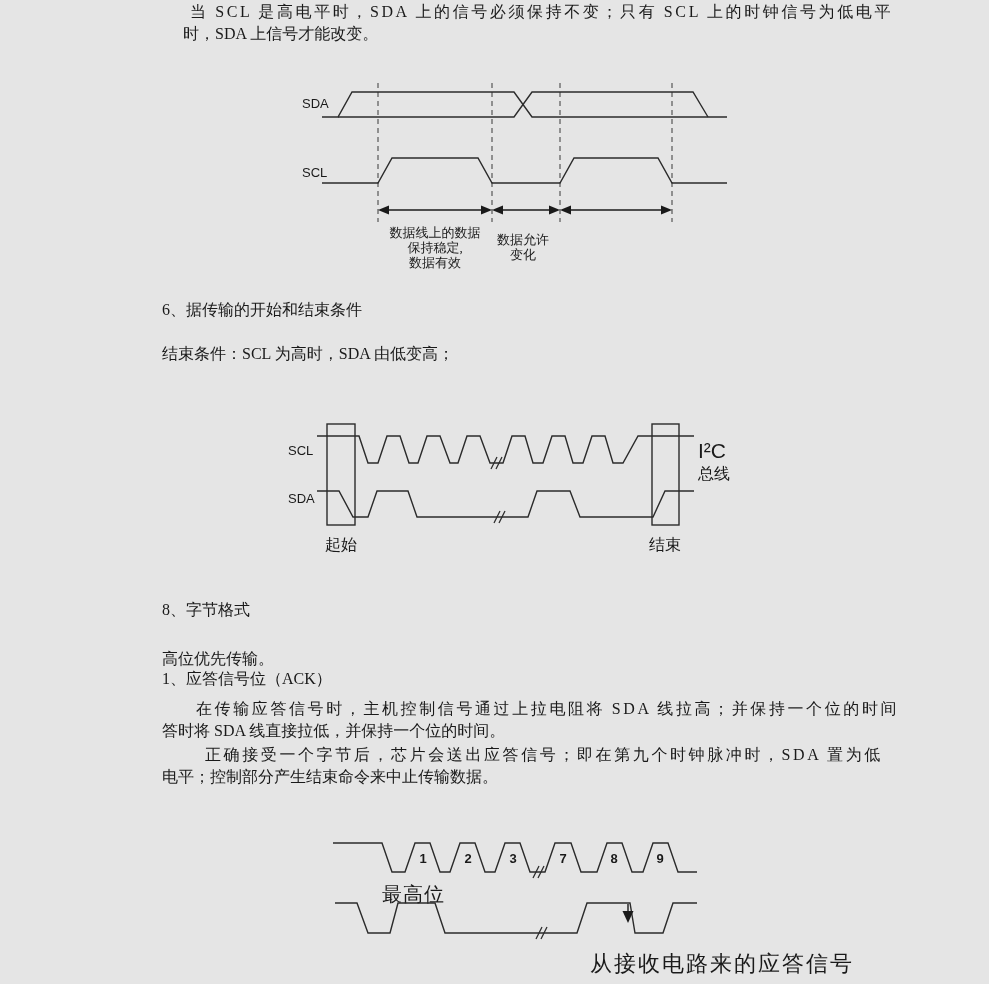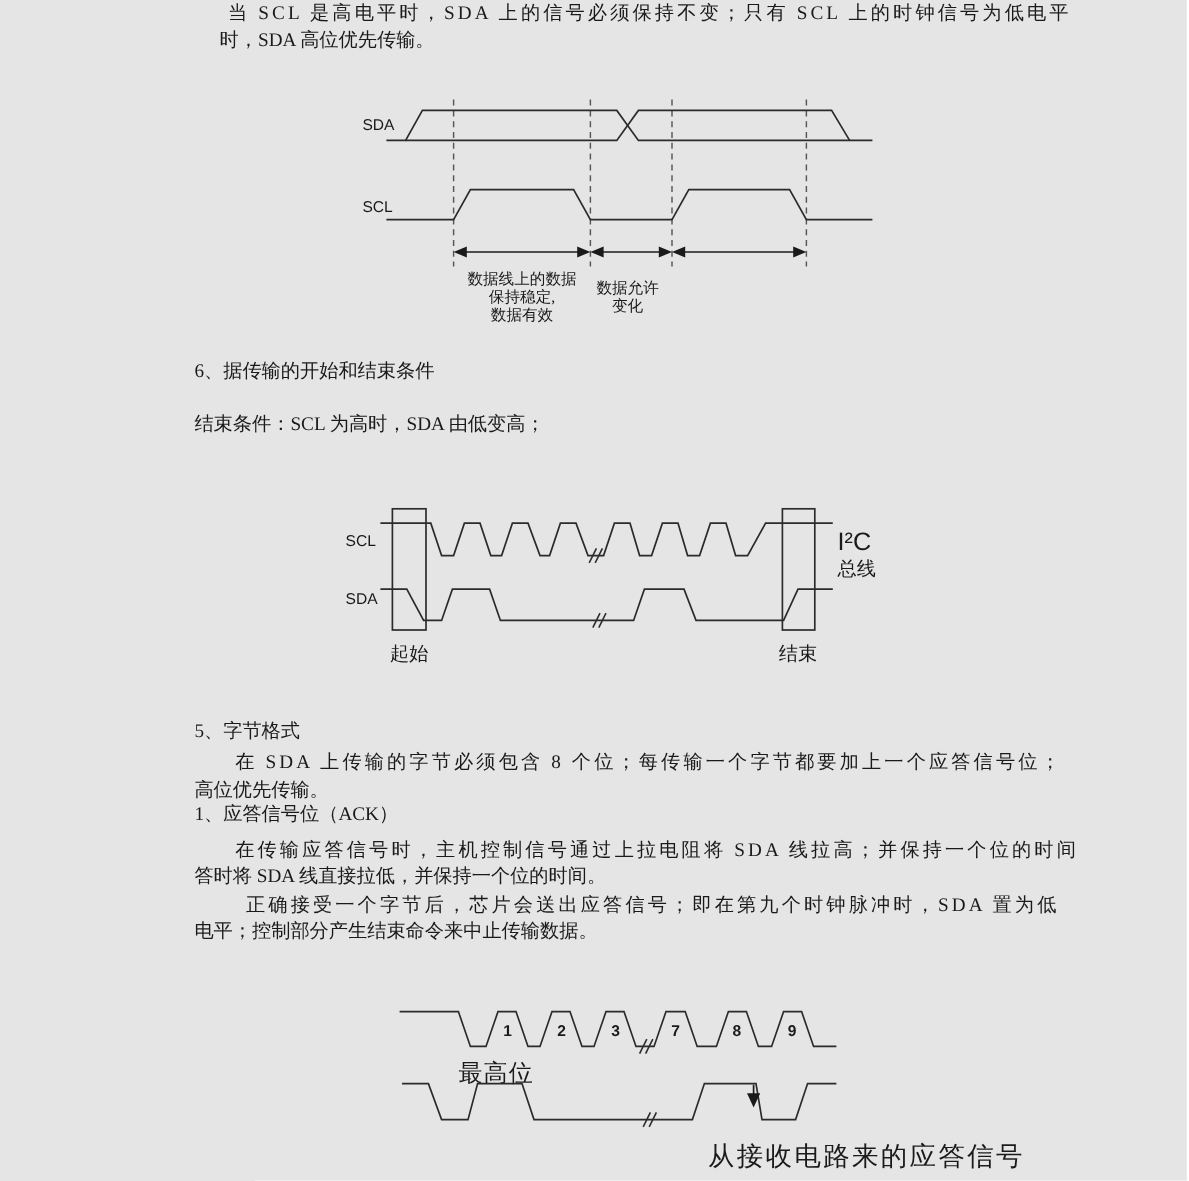--- a/index.html
+++ b/index.html
@@ -21,21 +21,21 @@
   .cjk20{font-family:"Liberation Serif","DejaVu Serif",serif;font-size:20px;fill:#1a1a1a;letter-spacing:1px;}
   .cjk22{font-family:"Liberation Serif","DejaVu Serif",serif;font-size:22px;fill:#1a1a1a;letter-spacing:2px;}
   .i2c{font-family:"Liberation Sans","DejaVu Sans",sans-serif;font-size:21px;fill:#1a1a1a;}
 </style>
 </head>
 <body>
 
 <div id="page">
 
   <div class="tl just" style="left:190px;top:2px">当 SCL 是高电平时，SDA 上的信号必须保持不变；只有 SCL 上的时钟信号为低电平</div>
-  <div class="tl" style="left:183px;top:24px">时，SDA 高位优先传输。</div>
+  <div class="tl" style="left:183px;top:24px">时，SDA 上信号才能改变。</div>
 
   <svg style="left:290px;top:80px" width="450" height="195" viewBox="0 0 450 195">
     <g>
       <line class="dash" x1="88" y1="3" x2="88" y2="142"></line>
       <line class="dash" x1="202" y1="3" x2="202" y2="142"></line>
       <line class="dash" x1="270" y1="3" x2="270" y2="142"></line>
       <line class="dash" x1="382" y1="3" x2="382" y2="142"></line>
     </g>
     <path class="wave" d="M32,37 H48 L62,12 H224 L242,37 H437"></path>
     <path class="wave" d="M48,37 H224 L242,12 H403 L418,37"></path>
@@ -77,22 +77,21 @@
     <rect class="box" x="42" y="6" width="28" height="101"></rect>
     <rect class="box" x="367" y="6" width="27" height="101"></rect>
     <text class="siglabel" x="3" y="37">SCL</text>
     <text class="siglabel" x="3" y="85">SDA</text>
     <text class="cjk16" x="56" y="132" text-anchor="middle">起始</text>
     <text class="cjk16" x="380" y="132" text-anchor="middle">结束</text>
     <text class="i2c" x="413" y="40">I²C</text>
     <text class="cjk16" x="413" y="61">总线</text>
   </svg>
 
-  <div class="tl" style="left:162px;top:600px">5、字节格式</div>
-  <div class="tl just" style="left:196px;top:626px">在 SDA 上传输的字节必须包含 8 个位；每传输一个字节都要加上一个应答信号位；</div>
+  <div class="tl" style="left:162px;top:600px">8、字节格式</div>
   <div class="tl" style="left:162px;top:649px">高位优先传输。</div>
 
   <div class="tl" style="left:162px;top:669px">1、应答信号位（ACK）</div>
   <div class="tl just" style="left:196px;top:699px">在传输应答信号时，主机控制信号通过上拉电阻将 SDA 线拉高；并保持一个位的时间</div>
   <div class="tl" style="left:162px;top:721px">答时将 SDA 线直接拉低，并保持一个位的时间。</div>
   <div class="tl just" style="left:205px;top:745px">正确接受一个字节后，芯片会送出应答信号；即在第九个时钟脉冲时，SDA 置为低</div>
   <div class="tl" style="left:162px;top:767px">电平；控制部分产生结束命令来中止传输数据。</div>
 
   <svg style="left:325px;top:835px" width="560" height="149" viewBox="0 0 560 149">
     <path class="wave" d="M8,8 H57 L67,37 H80 L90,8 H105 L115,37 H125 L135,8 H150 L160,37 H170 L180,8 H195 L205,37 H220 L230,8 H246 L256,37 H272 L282,8 H297 L307,37 H318 L328,8 H343 L353,37 H372"></path>

